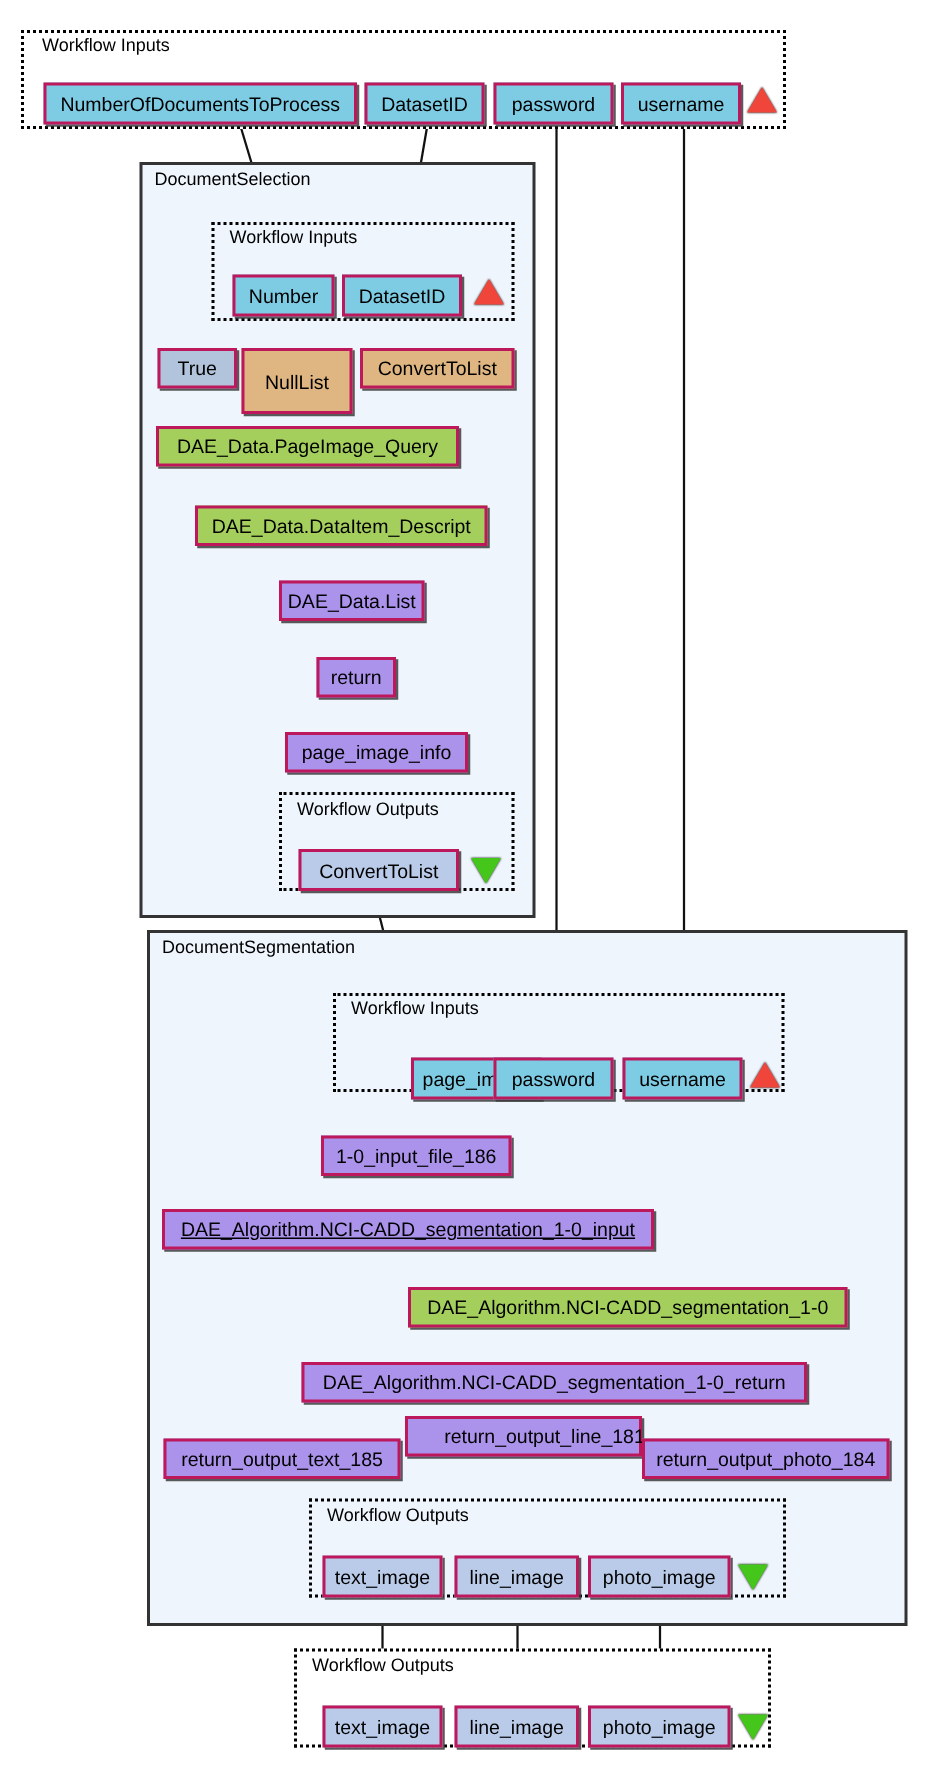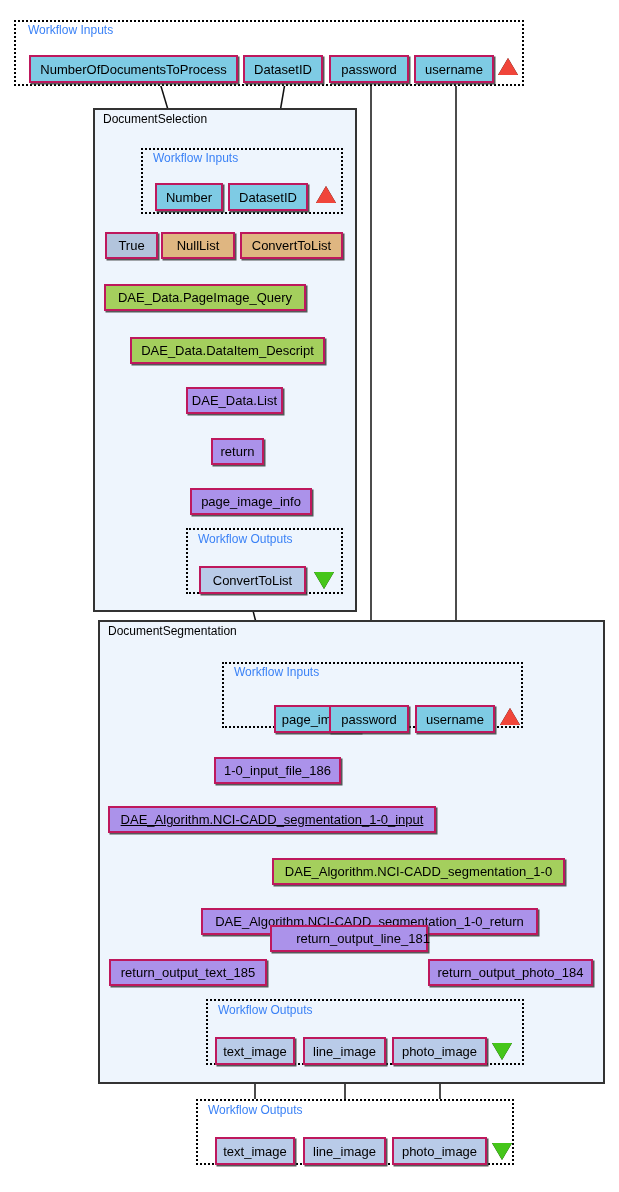--- a/index.html
+++ b/index.html
@@ -5,21 +5,21 @@
   html,body{margin:0;padding:0;background:#ffffff;}
   body{width:619px;height:1192px;font-family:"Liberation Sans",sans-serif;}
   #stage{position:relative;width:619px;height:1192px;overflow:hidden;}
   svg.edges{position:absolute;left:0;top:0;width:619px;height:1192px;pointer-events:none;}
 
   .panel{position:absolute;background:#eef5fd;border:2px solid #333333;box-sizing:border-box;}
   .panel-title{position:absolute;font-size:12px;color:#000;white-space:nowrap;}
 
   .dash{position:absolute;background:transparent;border:2px dotted #000000;box-sizing:border-box;}
   .dash.on-white{background:#ffffff;}
-  .dash-title{position:absolute;font-size:12px;color:#3b82f6;white-space:nowrap;background:transparent;}
+  .dash-title{position:absolute;font-size:12px;color:#000000;white-space:nowrap;background:transparent;}
 
   .node{position:absolute;box-sizing:border-box;border:2px solid #be185d;
         display:flex;align-items:center;justify-content:center;
         font-size:13px;color:#000;white-space:nowrap;
         box-shadow:1.5px 1.5px 0 rgba(60,60,60,.85);}
   .n-input{background:#7ecbe4;}
   .n-output{background:#b9cbe8;}
   .n-proc-green{background:#a4cf5d;}
   .n-proc-purple{background:#ab92ea;}
   .n-tan{background:#dfb681;}
@@ -121,21 +121,21 @@
     <span>Number</span>
   </div>
   <div class="node n-input" style="left:228px;top:183px;width:80px;height:28px;">
     <span>DatasetID</span>
   </div>
   <div class="tri tri-up" style="left:316px;top:186px;"></div>
 
   <div class="node n-bluegray" style="left:105px;top:232px;width:53px;height:27px;">
     <span>True</span>
   </div>
-  <div class="node n-tan" style="left:161px;top:232px;width:74px;height:27px;">
+  <div class="node n-tan" style="left:161px;top:232px;width:74px;height:44px;">
     <span>NullList</span>
   </div>
   <div class="node n-tan" style="left:240px;top:232px;width:103px;height:27px;">
     <span>ConvertToList</span>
   </div>
 
   <div class="node n-proc-green" style="left:104px;top:284px;width:202px;height:27px;">
     <span>DAE_Data.PageImage_Query</span>
   </div>
   <div class="node n-proc-green" style="left:130px;top:337px;width:195px;height:27px;">
@@ -184,21 +184,21 @@
   <div class="node n-proc-green" style="left:272px;top:858px;width:293px;height:27px;">
     <span>DAE_Algorithm.NCI-CADD_segmentation_1-0</span>
   </div>
   <div class="node n-proc-purple" style="left:201px;top:908px;width:337px;height:27px;">
     <span>DAE_Algorithm.NCI-CADD_segmentation_1-0_return</span>
   </div>
 
   <div class="node n-proc-purple" style="left:109px;top:959px;width:158px;height:27px;">
     <span>return_output_text_185</span>
   </div>
-  <div class="node n-proc-purple" style="left:270px;top:925px;width:158px;height:27px;padding-left:28px;">
+  <div class="node n-proc-purple" style="left:270px;top:944px;width:158px;height:27px;padding-left:28px;">
     <span>return_output_line_181</span>
   </div>
   <div class="node n-proc-purple" style="left:428px;top:959px;width:165px;height:27px;">
     <span>return_output_photo_184</span>
   </div>
 
   <div class="dash" style="left:206px;top:999px;width:318px;height:66px;"></div>
   <div class="dash-title" style="left:218px;top:1003px;">Workflow Outputs</div>
 
   <div class="node n-output" style="left:215px;top:1037px;width:80px;height:28px;">

